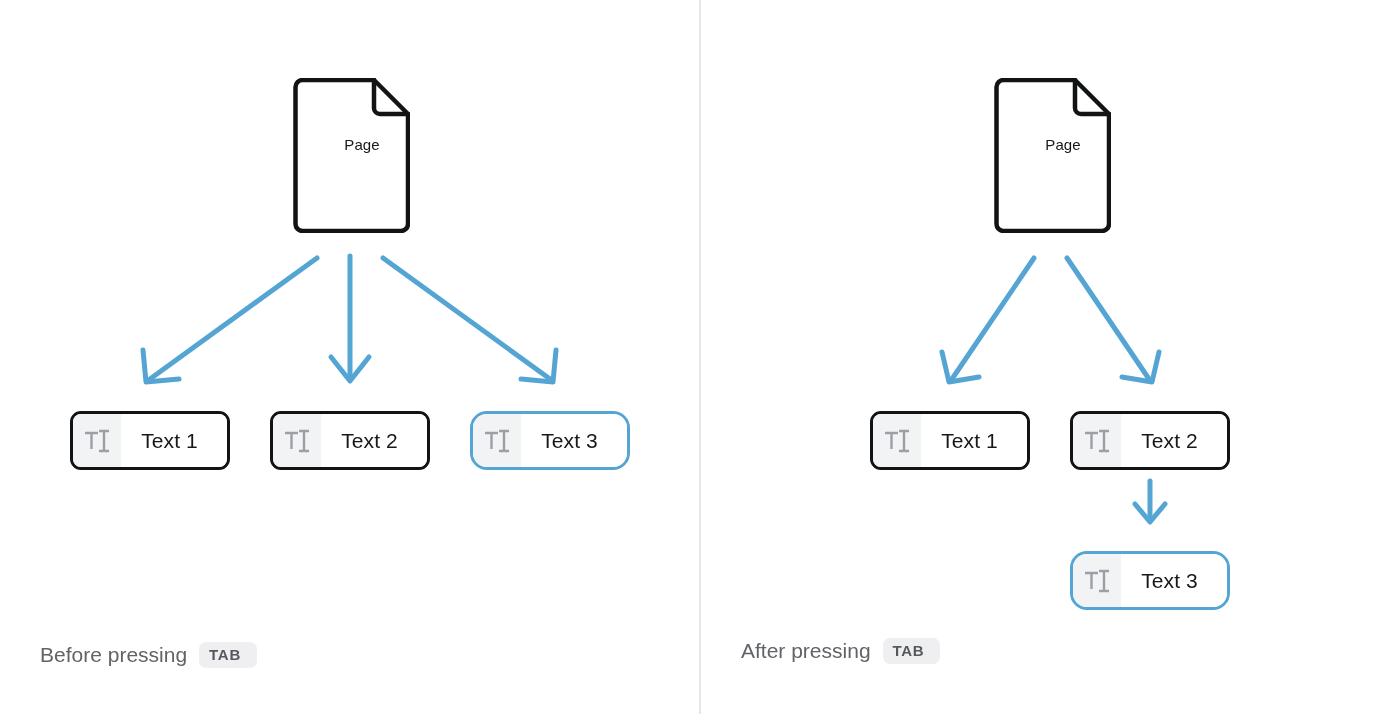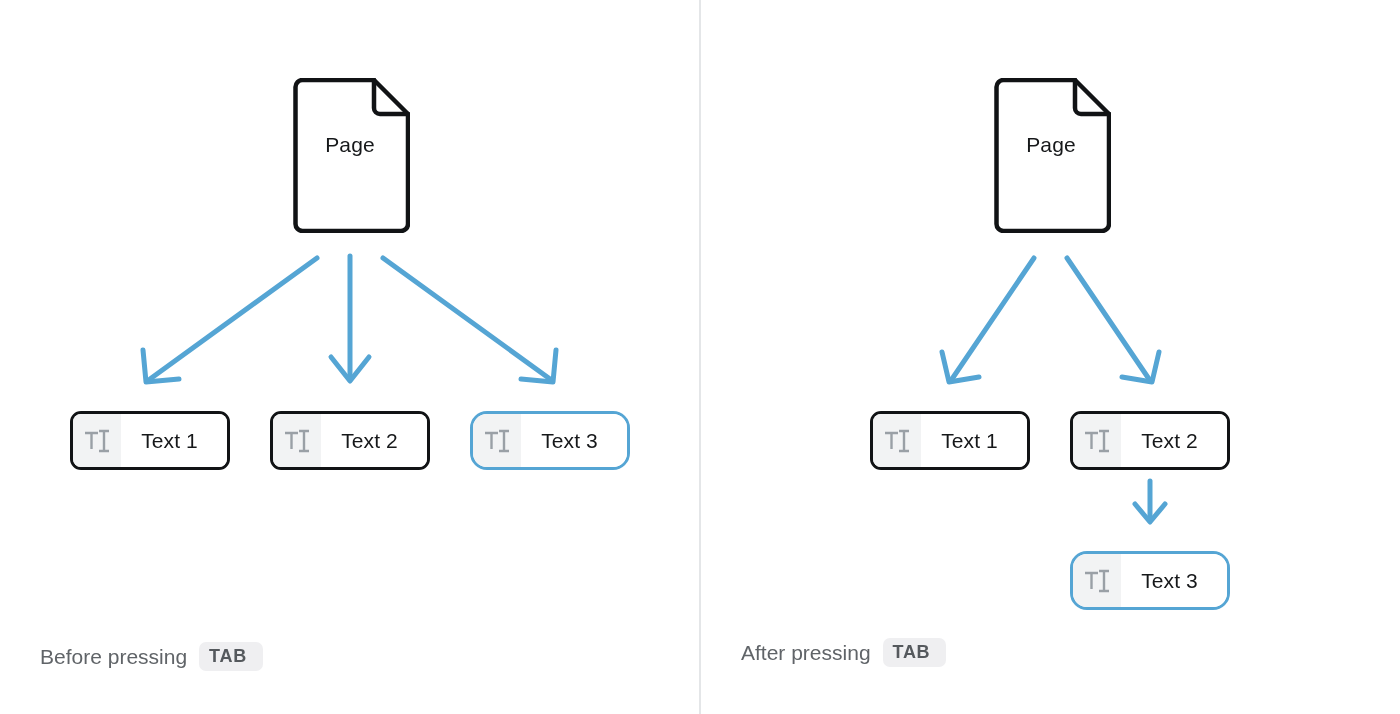--- a/index.html
+++ b/index.html
@@ -37,28 +37,28 @@
 
   
   .page-node {
     position: absolute;
     width: 120px;
     height: 155px;
   }
   .page-node svg { display: block; }
   .page-label {
     position: absolute;
-    left: 0;
+    left: 12px;
     top: 0;
     width: 120px;
     height: 133px;
     display: flex;
     align-items: center;
     justify-content: center;
-    font-size: 21px;
+    font-size: 15px;
     color: #16181a;
     letter-spacing: 0.1px;
   }
 
   
   .text-node {
     position: absolute;
     display: flex;
     align-items: stretch;
     width: 160px;
@@ -115,21 +115,21 @@
     white-space: nowrap;
   }
   .kbd {
     display: inline-flex;
     align-items: center;
     justify-content: center;
     background: #efeff1;
     color: #55595d;
     border-radius: 7px;
     padding: 5px 16px 6px 10px;
-    font-size: 18px;
+    font-size: 15px;
     font-weight: bold;
     letter-spacing: 0.7px;
     line-height: 1;
   }
 </style>
 </head>
 <body>
 
 <div class="canvas">
 

